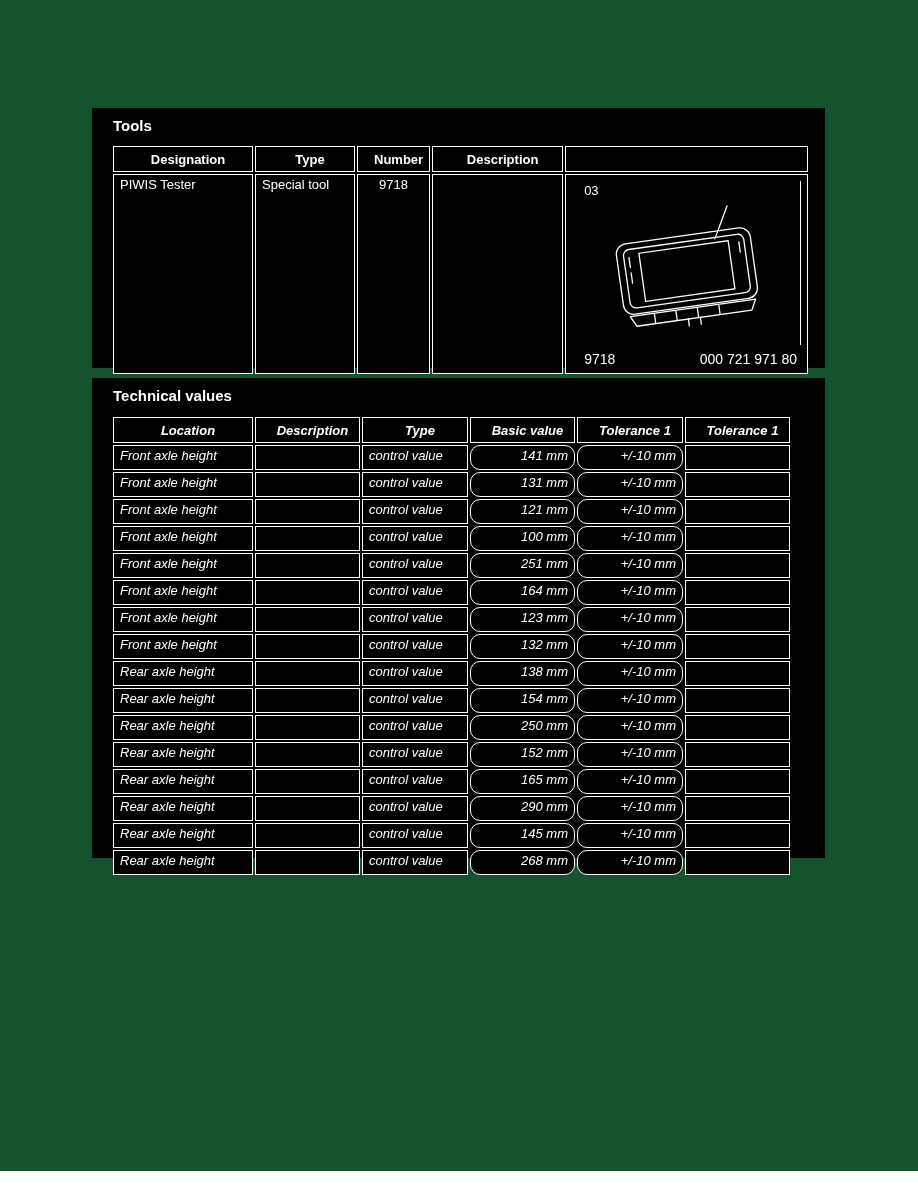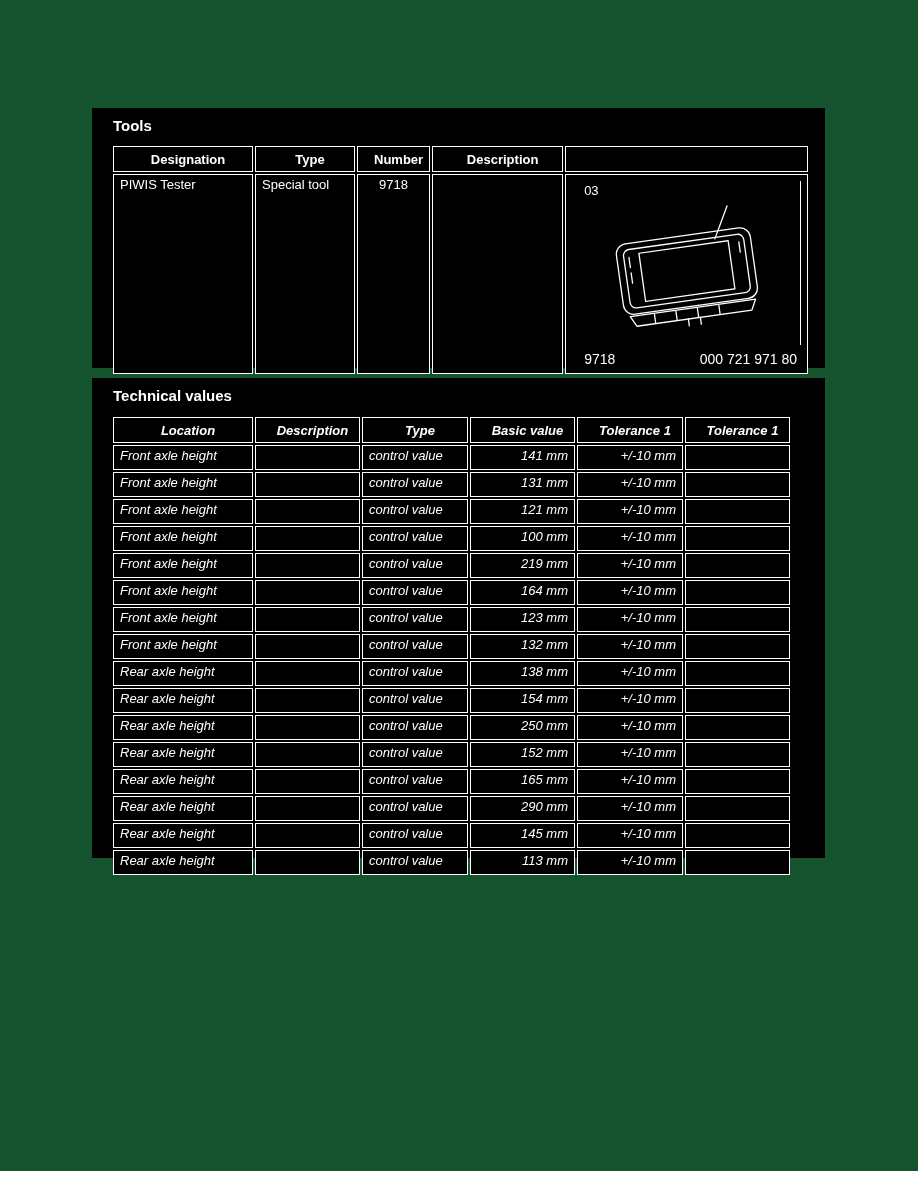--- a/index.html
+++ b/index.html
@@ -73,21 +73,21 @@
   .tools-table td.num-cell { text-align: center; }
   .tech-table {
     left: 19px;
     top: 37px;
     font-style: italic;
   }
   .tech-table td {
     height: 19px;
     vertical-align: middle;
   }
-  .cell-right { text-align: right; padding-right: 8px; }
+  .cell-right { text-align: right; padding-right: 8px; border-radius: 10px; }
   .img-cell {
     position: relative;
     padding: 8px !important;
   }
   .img-corner {
     position: absolute;
     left: 18px;
     top: 8px;
     font-size: 13px;
   }
@@ -236,21 +236,21 @@
     <td></td>
     <td>control value</td>
     <td class="cell-right">100 mm</td>
     <td class="cell-right">+/-10 mm</td>
     <td></td>
   </tr>
           <tr>
     <td>Front axle height</td>
     <td></td>
     <td>control value</td>
-    <td class="cell-right">219 mm</td>
+    <td class="cell-right">251 mm</td>
     <td class="cell-right">+/-10 mm</td>
     <td></td>
   </tr>
           <tr>
     <td>Front axle height</td>
     <td></td>
     <td>control value</td>
     <td class="cell-right">164 mm</td>
     <td class="cell-right">+/-10 mm</td>
     <td></td>
@@ -324,21 +324,21 @@
     <td></td>
     <td>control value</td>
     <td class="cell-right">145 mm</td>
     <td class="cell-right">+/-10 mm</td>
     <td></td>
   </tr>
           <tr>
     <td>Rear axle height</td>
     <td></td>
     <td>control value</td>
-    <td class="cell-right">113 mm</td>
+    <td class="cell-right">268 mm</td>
     <td class="cell-right">+/-10 mm</td>
     <td></td>
   </tr>
         </tbody>
     </table>
   </div>
 
 </div>
 
 </body></html>

